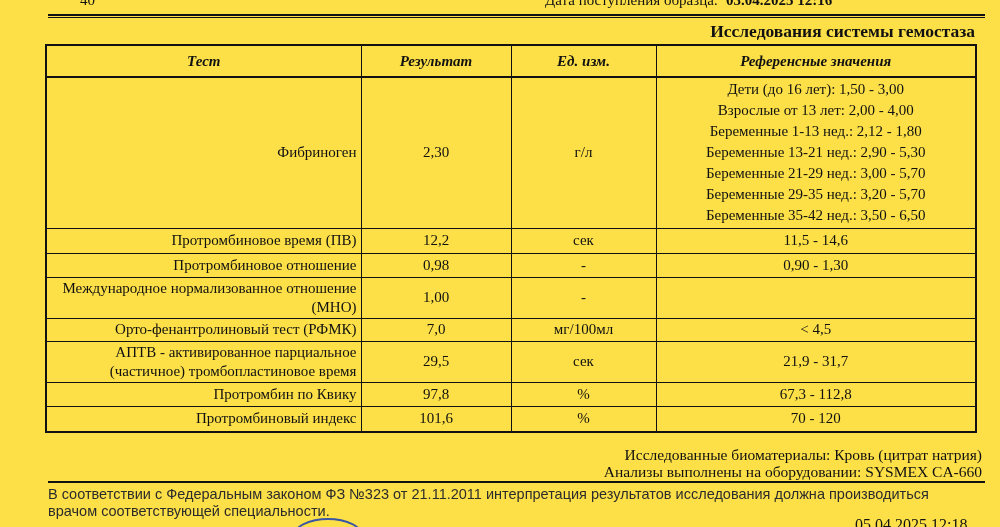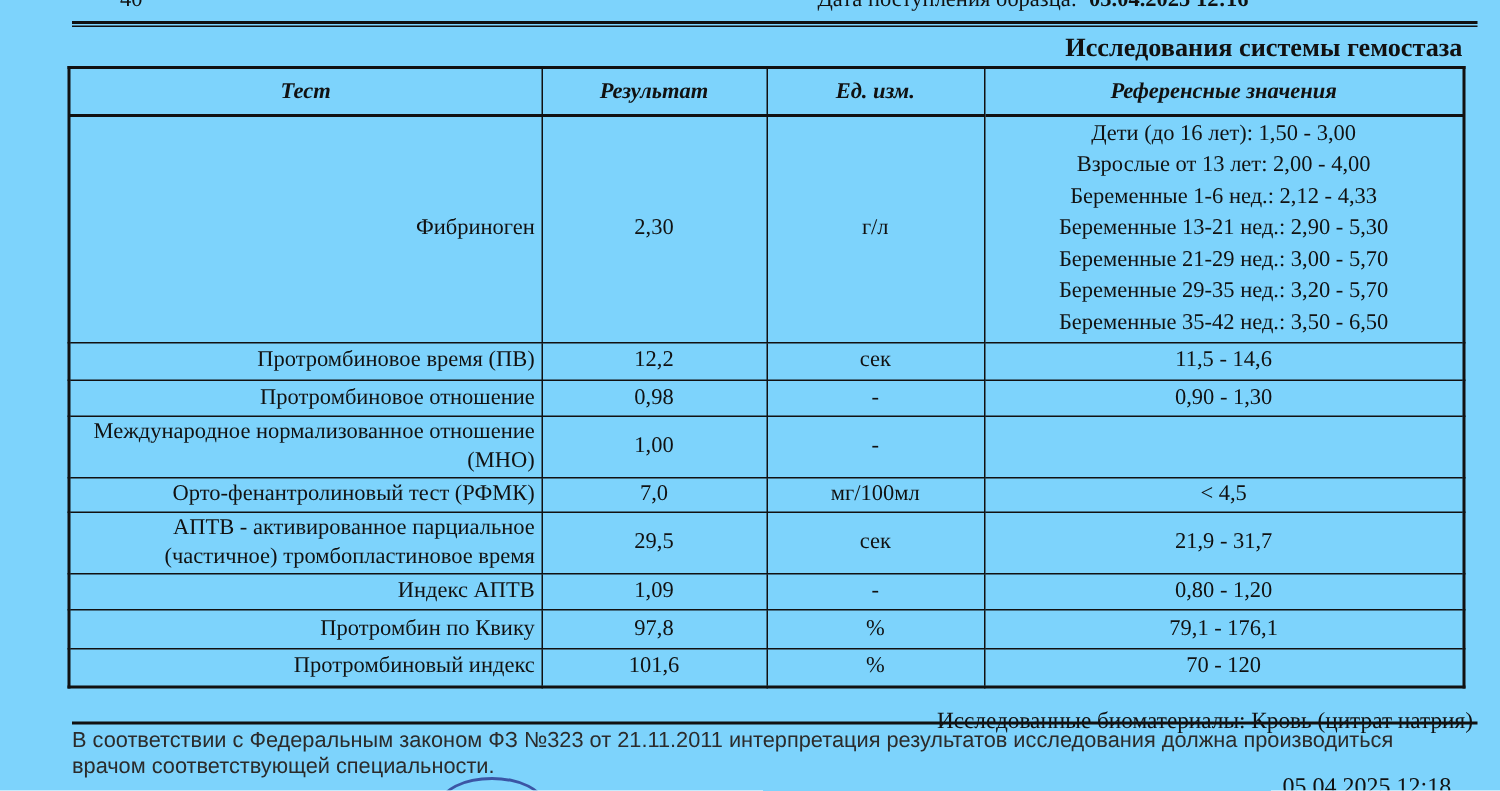--- a/index.html
+++ b/index.html
@@ -1,21 +1,21 @@
 <!DOCTYPE html>
 <html><head>
 <meta charset="utf-8">
 <style>
   * { margin: 0; padding: 0; box-sizing: border-box; }
   html, body { background: #ffffff; }
   .page {
     position: relative;
     width: 1000px;
     height: 527px;
-    background: #7dd3fc;
+    background: #fde047;
     overflow: hidden;
     font-family: "Liberation Serif", "DejaVu Serif", serif;
     color: #111111;
   }
   
   .top-left-num {
     position: absolute; left: 80px; top: -8px;
     font-size: 15px;
   }
   .sample-date {
@@ -52,21 +52,21 @@
   tbody tr:nth-child(2) { height: 25px; }
   tbody tr:nth-child(3) { height: 24px; }
   tbody tr:nth-child(4) { height: 41px; }
   tbody tr:nth-child(5) { height: 23px; }
   tbody tr:nth-child(6) { height: 40px; }
   tbody tr:nth-child(7) { height: 24px; }
   tbody tr:nth-child(8) { height: 26px; }
   tbody tr:nth-child(9) { height: 26px; }
   
   .footer-notes {
-    position: absolute; left: 45px; top: 473px; width: 937px;
+    position: absolute; left: 45px; top: 447px; width: 937px;
     text-align: right; font-size: 15.5px; line-height: 16.5px;
   }
   .bottom-rule {
     position: absolute; left: 48px; top: 481px; width: 937px; height: 0;
     border-top: 2px solid #111;
   }
   .disclaimer {
     position: absolute; left: 48px; top: 486px; width: 920px;
     font-family: "Liberation Sans", "DejaVu Sans", sans-serif;
     font-size: 14.5px; line-height: 17px; color: #2b2b2b;
@@ -114,21 +114,21 @@
       </tr>
     </thead>
     <tbody>
         <tr>
           <td class="cell-test">Фибриноген</td>
           <td class="cell-result">2,30</td>
           <td class="cell-unit">г/л</td>
           <td class="cell-ref">
             <div class="ref-line">Дети (до 16 лет): 1,50 - 3,00</div>
             <div class="ref-line">Взрослые от 13 лет: 2,00 - 4,00</div>
-            <div class="ref-line">Беременные 1-6 нед.: 2,12 - 4,33</div>
+            <div class="ref-line">Беременные 1-13 нед.: 2,12 - 1,80</div>
             <div class="ref-line">Беременные 13-21 нед.: 2,90 - 5,30</div>
             <div class="ref-line">Беременные 21-29 нед.: 3,00 - 5,70</div>
             <div class="ref-line">Беременные 29-35 нед.: 3,20 - 5,70</div>
             <div class="ref-line">Беременные 35-42 нед.: 3,50 - 6,50</div>
           </td>
         </tr>
         <tr>
           <td class="cell-test">Протромбиновое время (ПВ)</td>
           <td class="cell-result">12,2</td>
           <td class="cell-unit">сек</td>
@@ -152,42 +152,37 @@
           <td class="cell-unit">мг/100мл</td>
           <td class="cell-ref">&lt; 4,5</td>
         </tr>
         <tr>
           <td class="cell-test">АПТВ - активированное парциальное (частичное) тромбопластиновое время</td>
           <td class="cell-result">29,5</td>
           <td class="cell-unit">сек</td>
           <td class="cell-ref">21,9 - 31,7</td>
         </tr>
         <tr>
-          <td class="cell-test">Индекс АПТВ</td>
-          <td class="cell-result">1,09</td>
-          <td class="cell-unit">-</td>
-          <td class="cell-ref">0,80 - 1,20</td>
-        </tr>
-        <tr>
           <td class="cell-test">Протромбин по Квику</td>
           <td class="cell-result">97,8</td>
           <td class="cell-unit">%</td>
-          <td class="cell-ref">79,1 - 176,1</td>
+          <td class="cell-ref">67,3 - 112,8</td>
         </tr>
         <tr>
           <td class="cell-test">Протромбиновый индекс</td>
           <td class="cell-result">101,6</td>
           <td class="cell-unit">%</td>
           <td class="cell-ref">70 - 120</td>
         </tr>
       </tbody>
   </table>
 
   <div class="footer-notes">
     <div>Исследованные биоматериалы: Кровь (цитрат натрия)</div>
+    <div>Анализы выполнены на оборудовании: SYSMEX CA-660</div>
   </div>
 
   <div class="bottom-rule"></div>
 
   <div class="disclaimer">В соответствии с Федеральным законом ФЗ №323 от 21.11.2011 интерпретация результатов исследования должна производиться врачом соответствующей специальности.</div>
 
   <div class="stamp-arc" style="border-color: rgb(59, 85, 165);"></div>
 
   <div class="print-date">05.04.2025 12:18</div>
 

